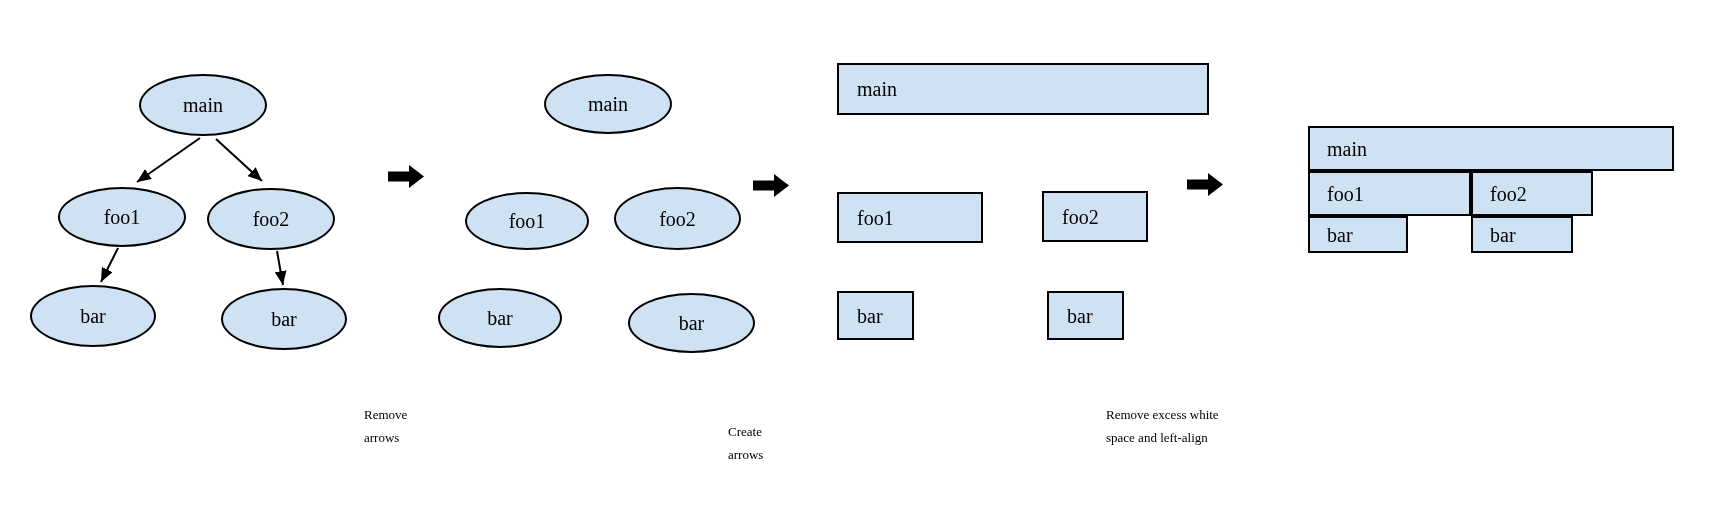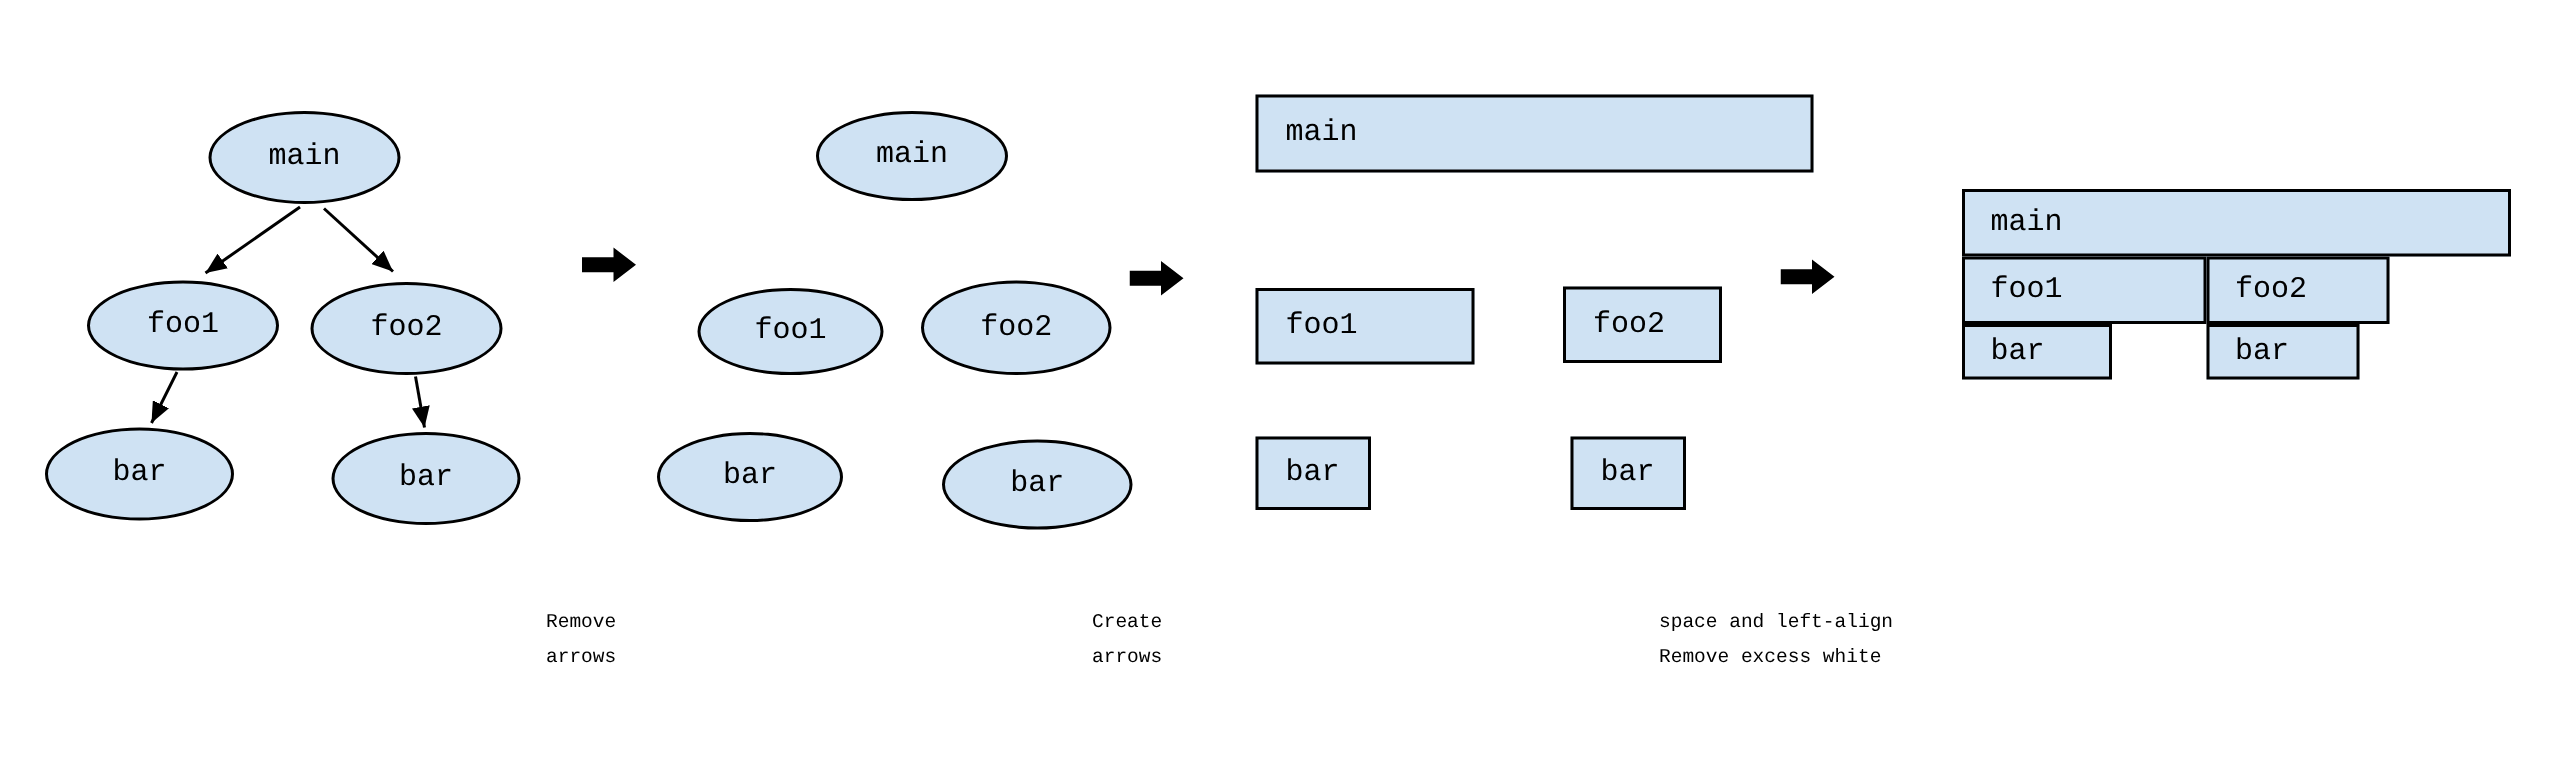--- a/index.html
+++ b/index.html
@@ -6,21 +6,21 @@
     margin: 0;
     padding: 0;
     background: #fff;
   }
   .canvas {
     position: relative;
     width: 1717px;
     height: 506px;
     overflow: hidden;
     background: var(--bg, #ffffff);
-    font-family: Liberation Mono, monospace;
+    font-family: Liberation Serif, serif;
     color: var(--ink, #000000);
   }
 
   
   .node {
     position: absolute;
     box-sizing: border-box;
     background: var(--node-fill, #cfe2f3);
     border: 2px solid var(--node-stroke, #000000);
     display: flex;
@@ -78,21 +78,21 @@
   .arrow svg { display: block; }
   .arrow polygon { fill: currentColor; }
   .arrow1 { left: 388px;  top: 164px; }
   .arrow2 { left: 753px;  top: 173px; }
   .arrow3 { left: 1187px; top: 172px; }
 
   
   .caption { position: absolute; font-size: 13px; line-height: 23px; }
   .caption .cap-line { display: block; }
   .cap1 { left: 364px;  top: 403px; }
-  .cap2 { left: 728px;  top: 403px; }
+  .cap2 { left: 728px;  top: 420px; }
   .cap3 { left: 1106px; top: 403px; }
 </style>
 </head>
 <body>
 
 <div class="canvas">
 
   <svg class="edges" width="1717" height="506">
     <defs>
       <marker id="arrowhead" markerWidth="8" markerHeight="6" refX="7" refY="3" orient="auto" markerUnits="strokeWidth">
@@ -189,17 +189,17 @@
 
   <div class="caption cap1">
     <span class="cap-line">Remove</span>
     <span class="cap-line">arrows</span>
   </div>
   <div class="caption cap2">
     <span class="cap-line">Create</span>
     <span class="cap-line">arrows</span>
   </div>
   <div class="caption cap3">
+    <span class="cap-line">Remove excess white</span>
     <span class="cap-line">space and left-align</span>
-    <span class="cap-line">Remove excess white</span>
   </div>
 
 </div>
 
 </body></html>

